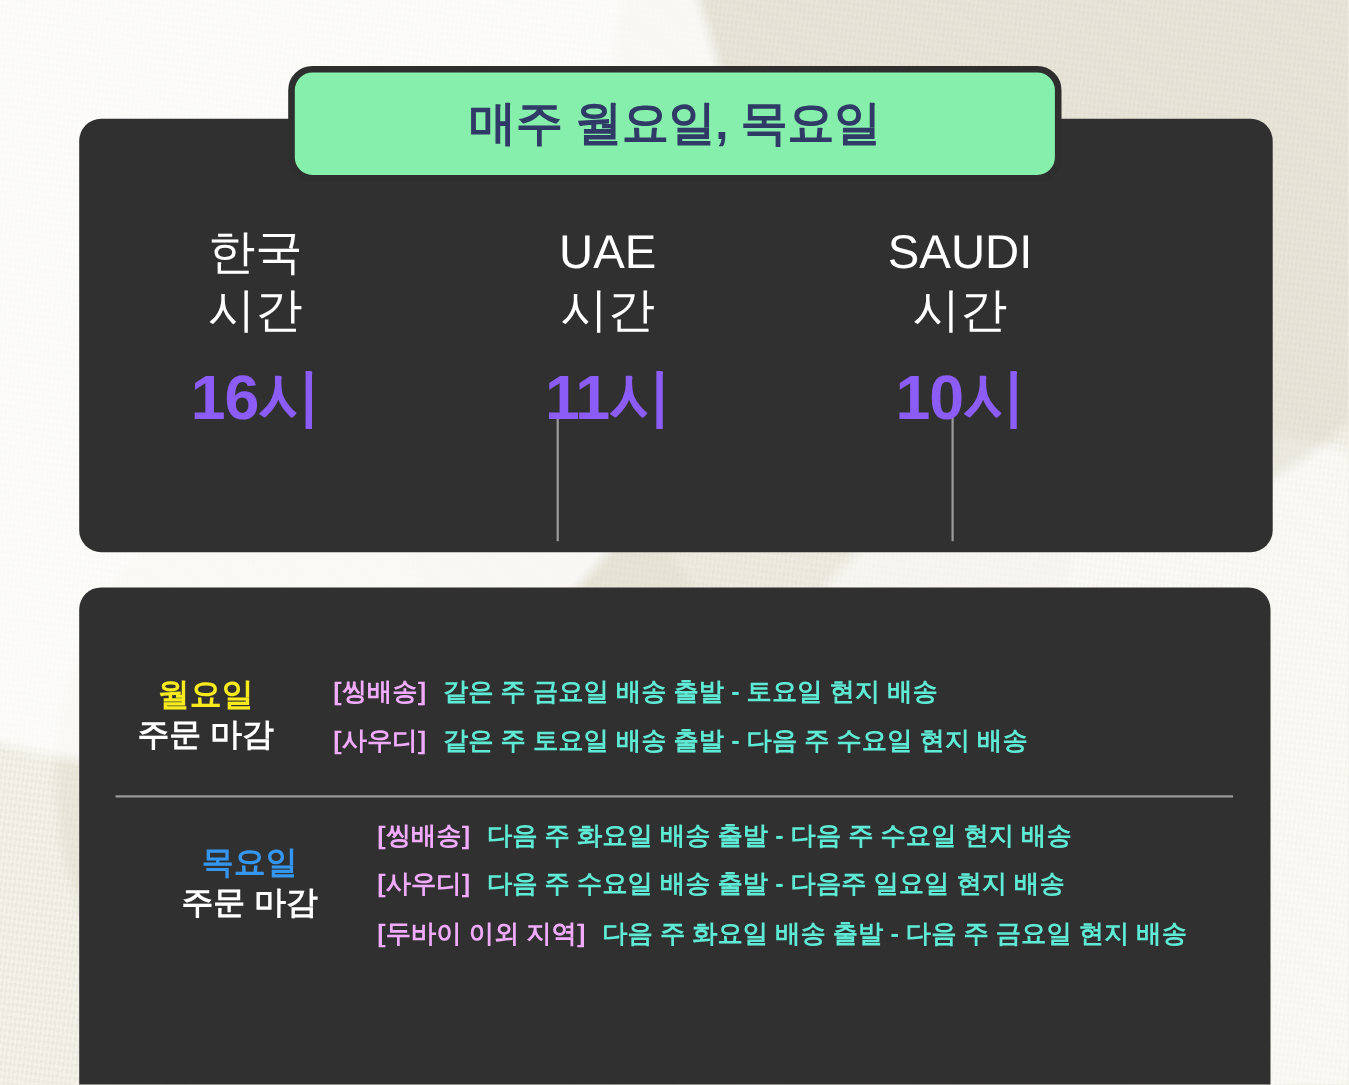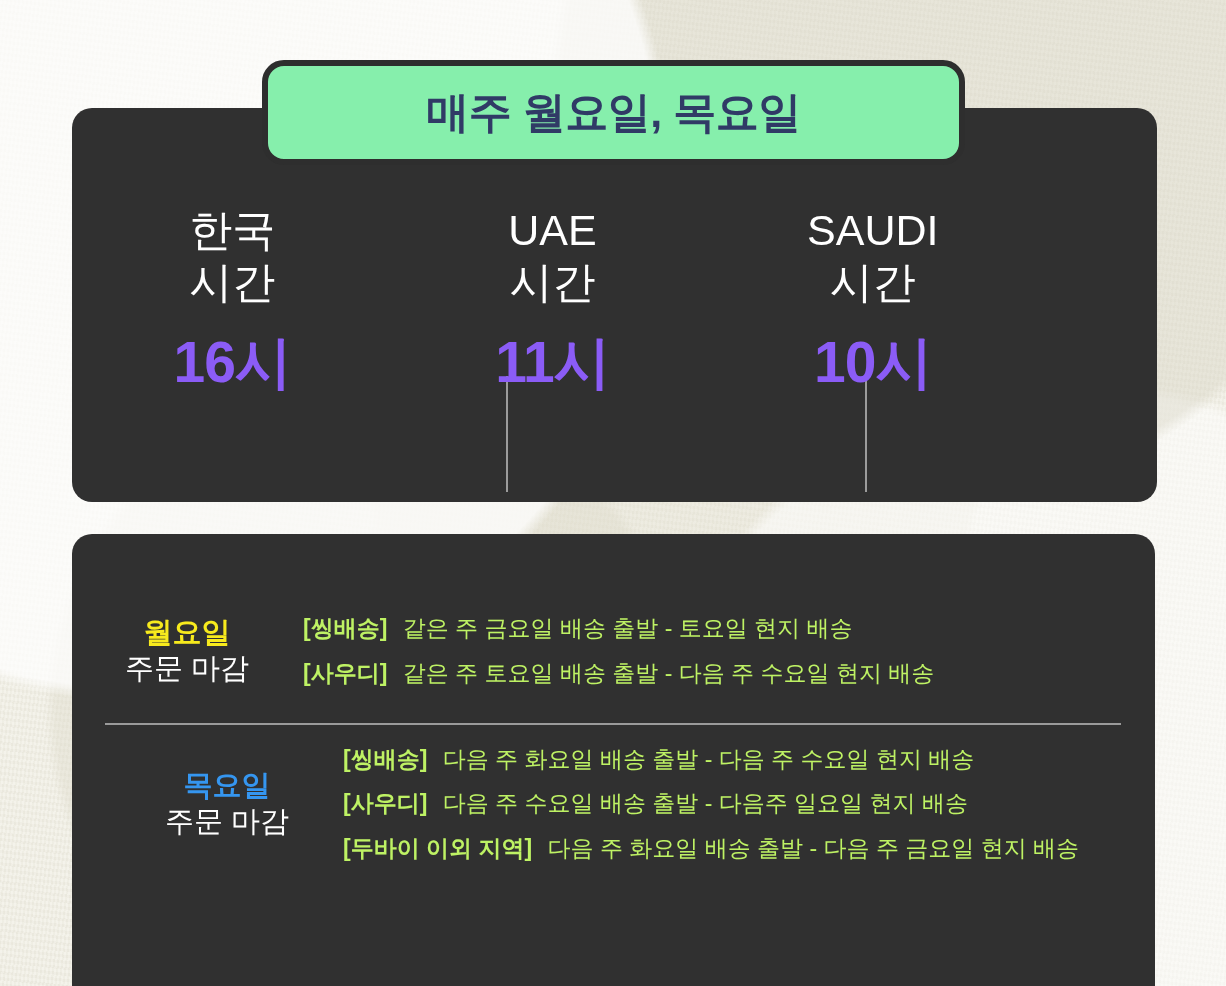--- a/index.html
+++ b/index.html
@@ -153,41 +153,41 @@
     display: block;
     font-size: 29px;
     font-weight: bold;
   }
   .cutoff-label .day.yellow { color: #f7ea1d; }
   .cutoff-label .day.blue   { color: #3596f0; }
   .cutoff-label .cutoff {
     display: block;
     color: #ffffff;
     font-size: 29px;
-    font-weight: normal;
+    font-weight: bold;
   }
 
   .cutoff-lines {
     flex: 1 1 auto;
     padding-left: 1px;
   }
   .cutoff-lines .line {
     color: #f0f0f0;
     font-size: 23px;
     line-height: 1.94;
     white-space: nowrap;
   }
   .cutoff-lines .line .tag {
     font-weight: bold;
-    color: #bef264;
+    color: #f0abfc;
     margin-right: 9px;
   }
   .cutoff-lines .line .desc {
-    font-weight: normal;
-    color: #bef264;
+    font-weight: bold;
+    color: #5eead4;
   }
 
   .h-divider {
     position: absolute;
     left: 33px;
     top: 189px;
     width: 1016px;
     height: 2px;
     background: #9a9a9a;
   }

